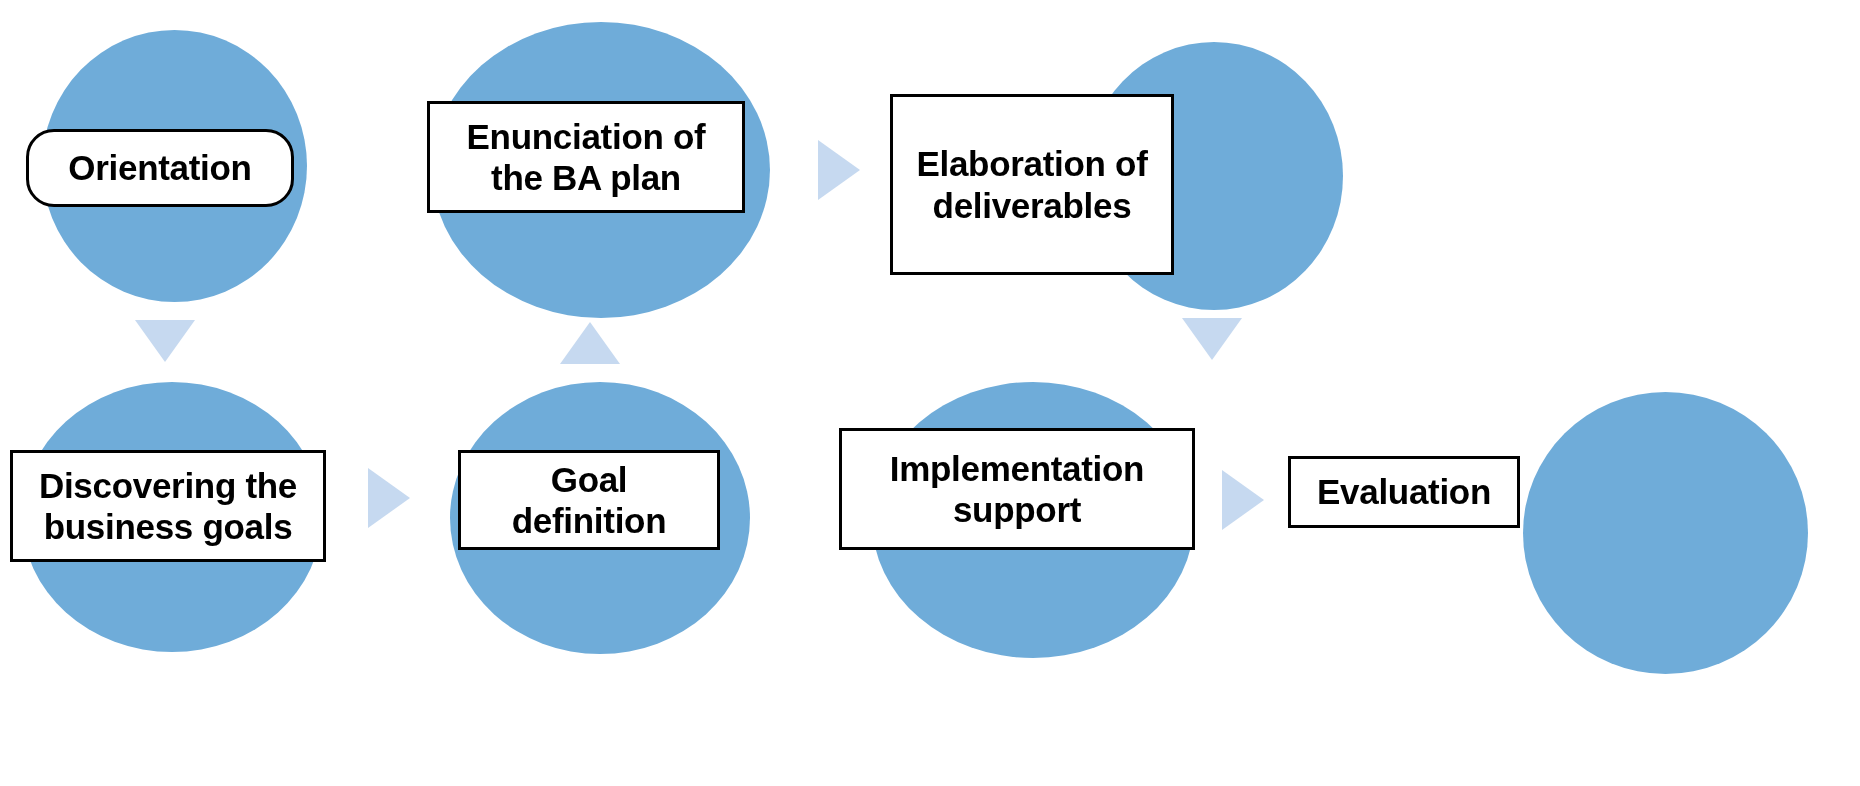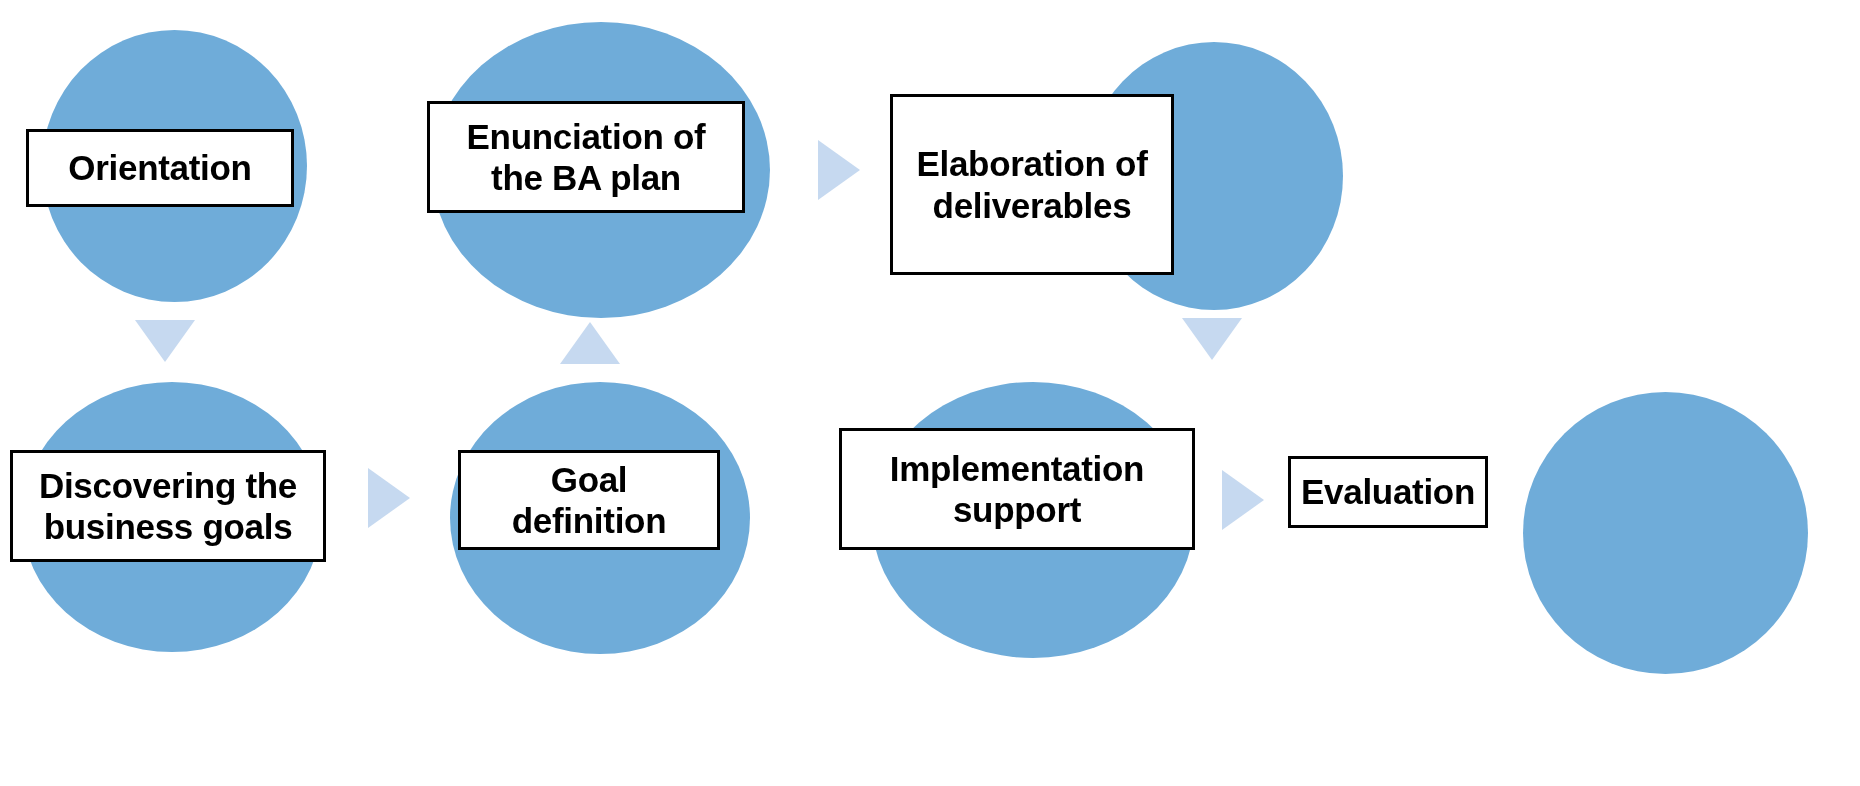--- a/index.html
+++ b/index.html
@@ -85,32 +85,32 @@
   <div class="arrow arrow-up" style="left:560px; top:322px;"></div>
 
   <div class="arrow arrow-right" style="left:818px; top:140px;"></div>
 
   <div class="arrow arrow-down" style="left:1182px; top:318px;"></div>
 
   <div class="arrow arrow-right" style="left:368px; top:468px;"></div>
 
   <div class="arrow arrow-right" style="left:1222px; top:470px;"></div>
 
-  <div class="node-box" style="left:26px; top:129px; width:268px; height:78px;">Orientation</div>
+  <div class="node-box" style="left:26px; top:129px; width:268px; height:78px;border-radius:28px;">Orientation</div>
 
   <div class="node-box" style="left:427px; top:101px; width:318px; height:112px;">Enunciation of
 the BA plan</div>
 
   <div class="node-box" style="left:890px; top:94px; width:284px; height:181px;">Elaboration of
 deliverables</div>
 
   <div class="node-box" style="left:10px; top:450px; width:316px; height:112px;">Discovering the
 business goals</div>
 
   <div class="node-box" style="left:458px; top:450px; width:262px; height:100px;">Goal
 definition</div>
 
   <div class="node-box" style="left:839px; top:428px; width:356px; height:122px;">Implementation
 support</div>
 
-  <div class="node-box" style="left:1288px; top:456px; width:200px; height:72px;">Evaluation</div>
+  <div class="node-box" style="left:1288px; top:456px; width:232px; height:72px;">Evaluation</div>
 
 </div>
 
 </body></html>

